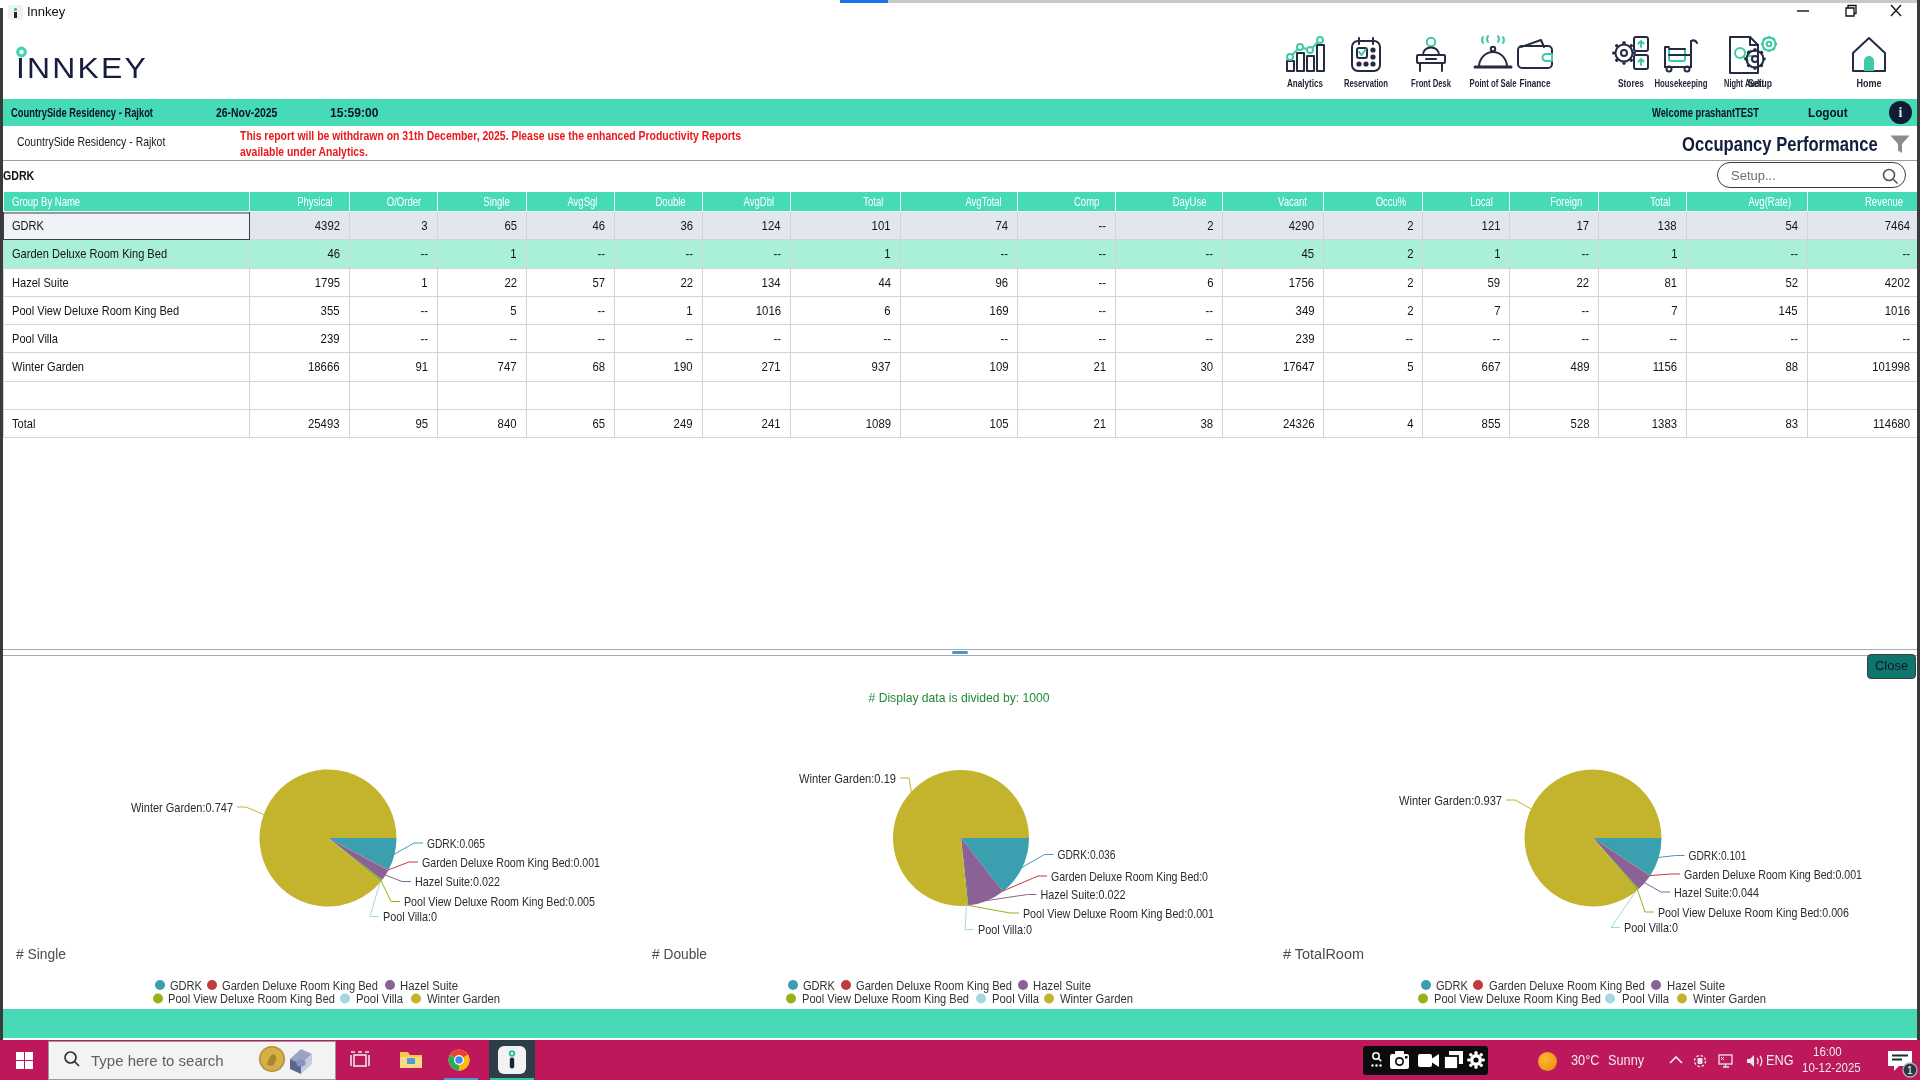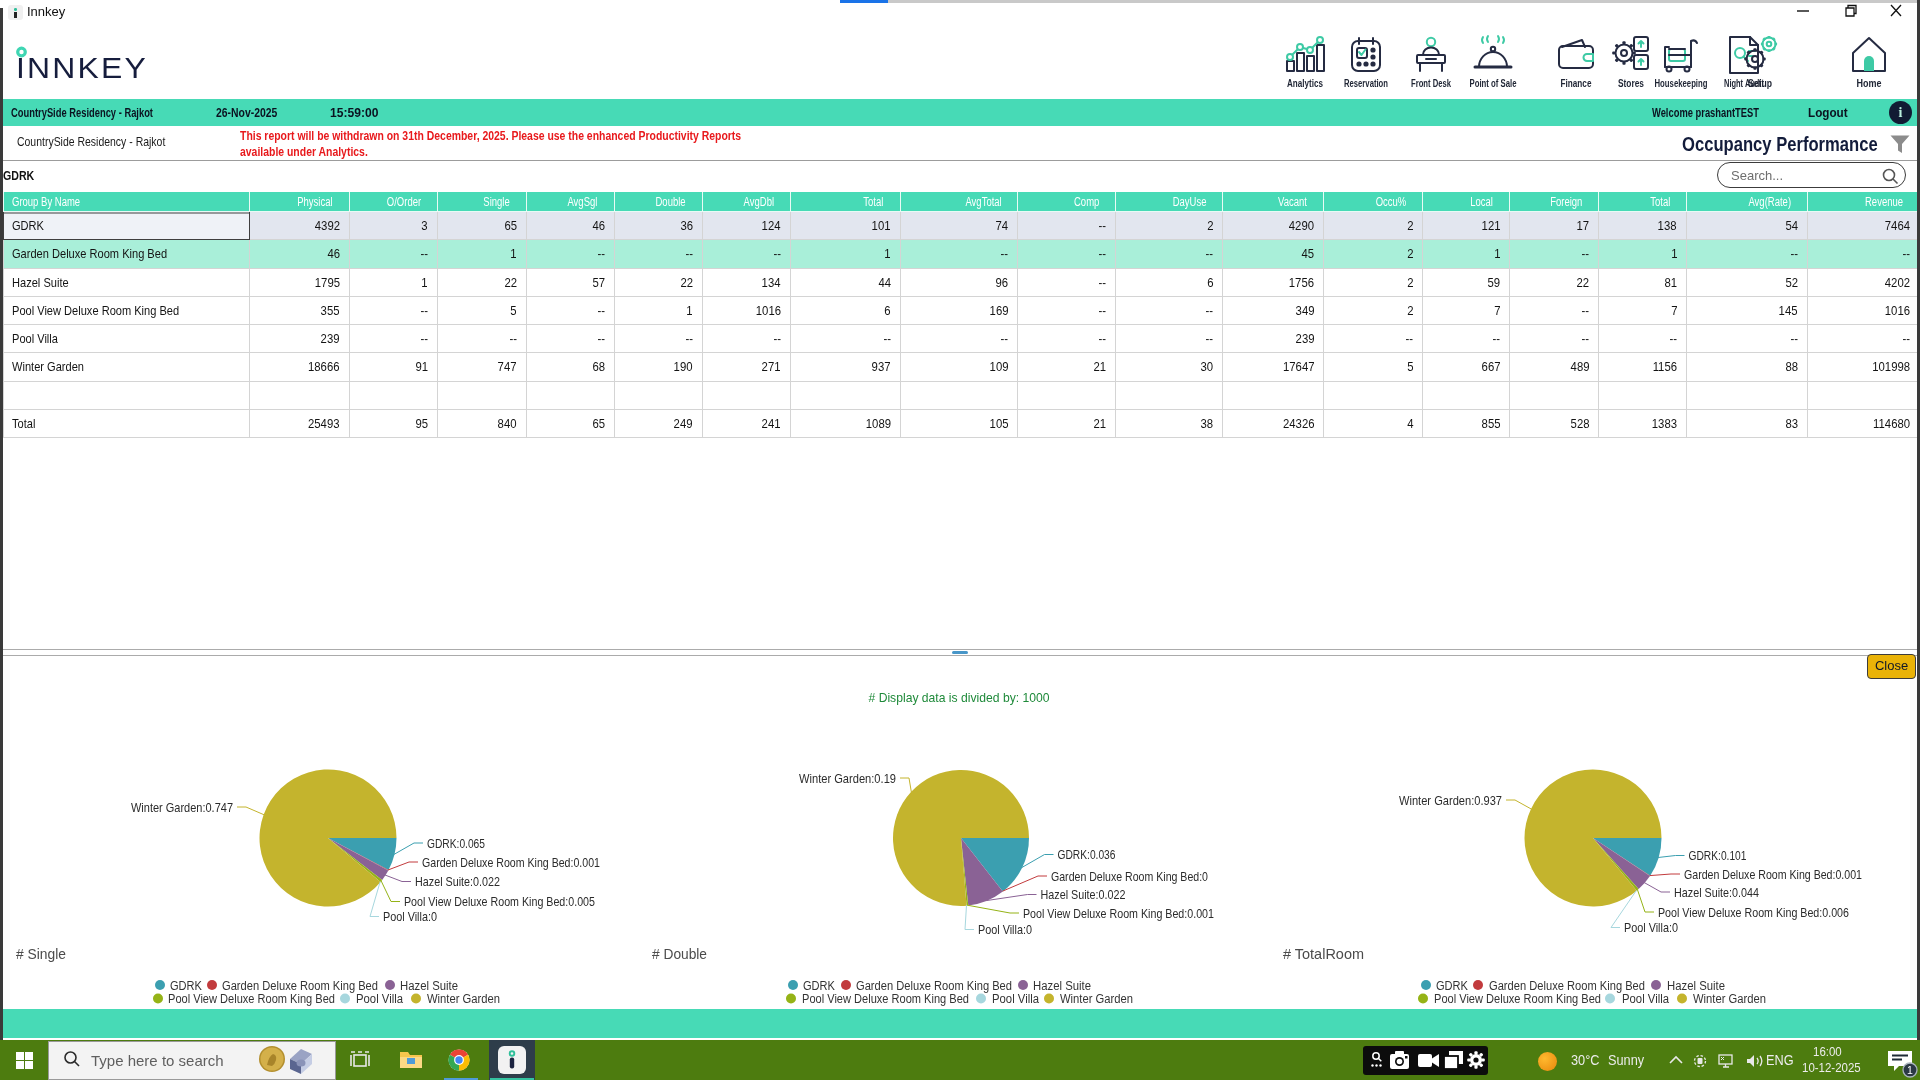--- a/index.html
+++ b/index.html
@@ -49,28 +49,28 @@
 #grid td { height:28.25px; font-size:13.5px; color:#141414; background:#fff; }
 #grid td.name { text-align:left; padding-left:8px; }
 #grid td.num { text-align:right; padding-right:9px; }
 #grid tr.sel td { background:#e2e6ef; }
 #grid tr.sel td.selc { background:linear-gradient(#3f3f3f 0,#3f3f3f 1.5px,#eff2f7 1.5px); border:1.5px solid #3f3f3f; }
 #grid tr.mint td { background:#a9efd9; }
 
 #split1 { position:absolute; left:3px; top:648.5px; width:1914px; height:1px; background:#ababab; }
 #split2 { position:absolute; left:3px; top:655px; width:1914px; height:1px; background:#ababab; }
 #splitpill { position:absolute; left:952px; top:650.5px; width:16px; height:3.5px; border-radius:2px; background:#4796c8; }
-#closebtn { position:absolute; left:1867px; top:654px; width:49px; height:25px; background:#eab308;
+#closebtn { position:absolute; left:1867px; top:654px; width:49px; height:25px; background:#0f766e;
   border:1.5px solid #3c3c3c; border-radius:4px; text-align:center; font-size:13px; color:#101728; line-height:22px; }
 
 .nav { position:absolute; top:33px; width:70px; text-align:center; }
 .nav svg { display:block; margin:0 auto; }
 
 #btmteal { position:absolute; left:3px; top:1008.5px; width:1914px; height:29px; background:#47dab6; }
-#taskbar { position:absolute; left:0; top:1040px; width:1920px; height:40px; background:#4d7c0f; }
+#taskbar { position:absolute; left:0; top:1040px; width:1920px; height:40px; background:#be185d; }
 #taskbar .abs { position:absolute; }
 #tsearch { position:absolute; left:48px; top:1px; width:288px; height:39px; background:#f3f3f3;
   border:1px solid #9a9a9a; }
 #tsearchtxt { position:absolute; left:42px; top:10px; font-size:15px; color:#5f5f5f; }
 #tb-innkey { position:absolute; left:489px; top:0px; width:46px; height:40px; background:#2e3d4a; padding:6px 0 0 9px; }
 .ul { position:absolute; top:37.5px; width:46px; height:2.5px; }
 #recbar { position:absolute; left:1363px; top:5.5px; width:125px; height:29px; background:#0c0c0c; border-radius:3px; }
 #sun { position:absolute; left:1538px; top:12px; width:19px; height:19px; border-radius:50%;
   background:radial-gradient(circle at 35% 35%, #ffb92e, #e8860c); }
 .ttxt { position:absolute; font-size:15px; color:#ececec; transform:scaleX(0.85); transform-origin:0 0; white-space:nowrap; }
@@ -195,21 +195,21 @@
       </g>
       <g stroke="#3ecaa5" stroke-width="2" fill="none" stroke-linecap="round" stroke-linejoin="round">
         <path d="M32,14 v-6 m-2.5,2.5 l2.5,-2.5 l2.5,2.5"></path>
         <path d="M32,32 v-6 m-2.5,2.5 l2.5,-2.5 l2.5,2.5"></path>
       </g>
     </svg>
     <svg width="70" height="13" viewBox="0 0 70 13" style="margin-top:0px">
       <text x="35" y="10" text-anchor="middle" font-size="11" font-weight="bold" fill="#1e2433" textLength="26" lengthAdjust="spacingAndGlyphs">Stores</text>
     </svg>
   </div>
-<div class="nav" style="left:1541px">
+<div class="nav" style="left:1500px">
     <svg width="44" height="44" viewBox="0 0 44 44">
       <g stroke="#252b42" stroke-width="2" fill="none" stroke-linecap="round" stroke-linejoin="round">
         <path d="M8,14 l20,-7 3,7"></path>
         <rect x="5" y="13" width="34" height="22" rx="4"></rect>
       </g>
       <g stroke="#3ecaa5" stroke-width="2" fill="none" stroke-linecap="round" stroke-linejoin="round">
         <path d="M33,21 h6 v7 h-6 a3.5,3.5 0 0 1 0,-7 z" fill="none"></path>
       </g>
     </svg>
     <svg width="70" height="13" viewBox="0 0 70 13" style="margin-top:0px">
@@ -301,21 +301,21 @@
   <span class="prop">CountrySide Residency - Rajkot</span>
   <div id="redwarn">This report will be withdrawn on 31th December, 2025. Please use the enhanced Productivity Reports<br>available under Analytics.</div>
 </div>
 <div id="occ">Occupancy Performance</div>
 <svg id="funnel" width="20" height="18" viewBox="0 0 20 18">
     <path d="M0.5,0.5 h19 l-7.5,8.5 v9 l-4,-2.5 v-6.5 z" fill="#8c8c8c"></path>
   </svg>
 <div id="hline160"></div>
 <div id="gdrklab">GDRK</div>
 <div id="searchpill">
-    <span>Search...</span>
+    <span>Setup...</span>
   <svg class="abs" style="left:163px;top:4px;position:absolute" width="18" height="18" viewBox="0 0 18 18">
     <circle cx="8" cy="8" r="5.5" fill="none" stroke="#555" stroke-width="1.6"></circle>
     <line x1="12" y1="12" x2="16.5" y2="16.5" stroke="#555" stroke-width="1.6"></line>
     </svg>
 </div>
 <table id="grid">
     <colgroup>
       <col style="width:246px">
       <col style="width:100px">
       <col style="width:88px">

